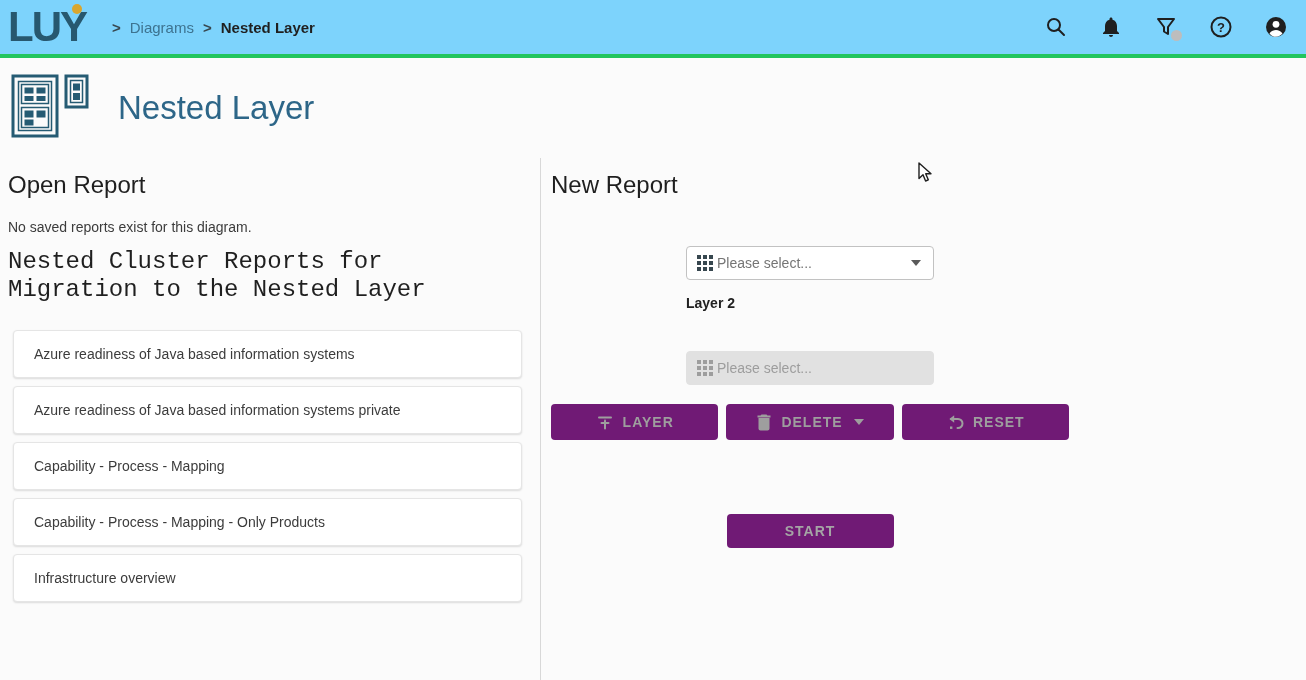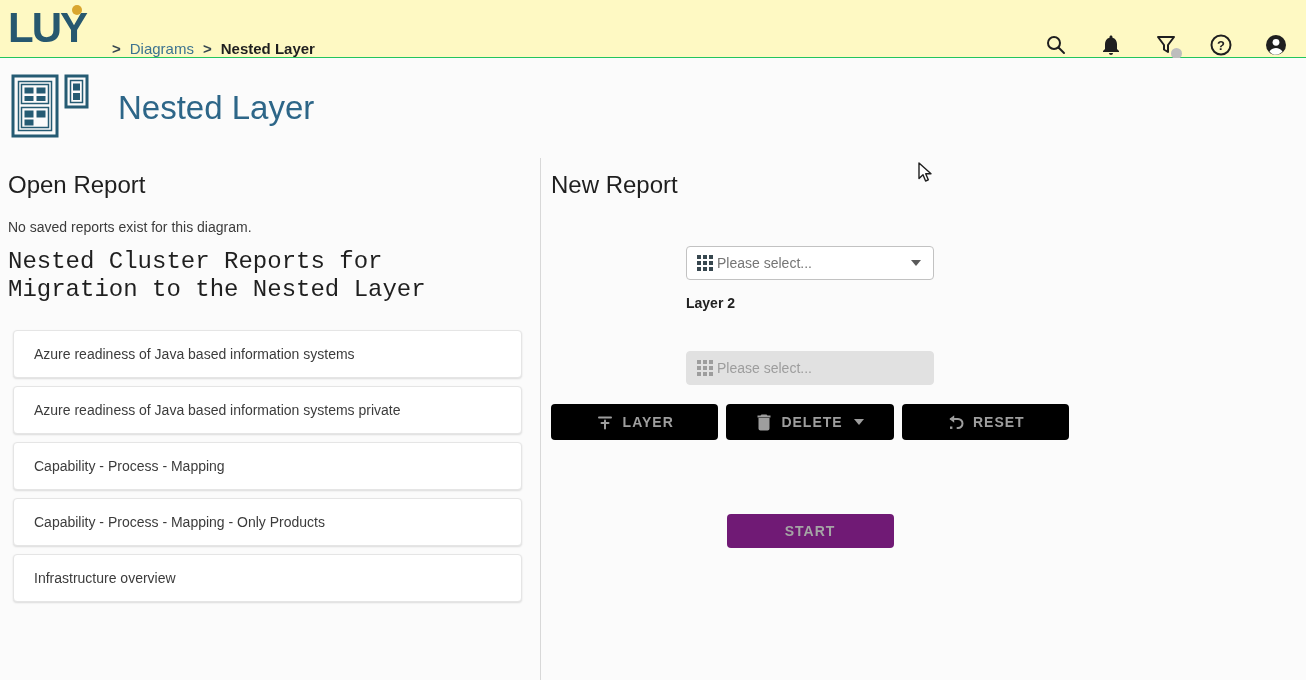--- a/index.html
+++ b/index.html
@@ -5,22 +5,22 @@
   * { box-sizing: border-box; }
   html,body { margin:0; padding:0; }
   body {
     width:1306px; height:680px; overflow:hidden; position:relative;
     background:#fbfbfb; font-family:"Liberation Sans", sans-serif; color:#212121;
   }
 
   
   .topbar {
     position:absolute; top:0; left:0; width:1306px; height:58px;
-    background:#fef9c3; border-bottom:1px solid #22c55e;
-    display:flex; align-items:flex-end;
+    background:#7dd3fc; border-bottom:4px solid #22c55e;
+    display:flex; align-items:center;
   }
   .logo { position:relative; margin-left:8px; font-size:42px; font-weight:bold;
           color:#27586f; letter-spacing:-2px; line-height:58px; cursor:pointer; }
   .logo-dot { position:absolute; left:64px; top:6px; width:10px; height:10px;
               border-radius:50%; background:#d9a62e; }
   .breadcrumb { display:flex; align-items:center; margin-left:26px; font-size:15px; gap:9px; }
   .crumb-sep { color:#37474f; font-weight:bold; font-size:15px; }
   .crumb-link { color:#3d7390; cursor:pointer; }
   .crumb-current { color:#1f1f1f; font-weight:bold; }
   .topbar-icons { margin-left:auto; display:flex; align-items:center; gap:31px; margin-right:18px; }
@@ -63,21 +63,21 @@
     display:flex; align-items:center; padding:0 12px 0 10px; gap:4px; cursor:pointer;margin-top:40px;
   }
   .select-text { font-size:14px; color:#757575; }
   .caret { margin-left:auto; width:0; height:0; border-left:5px solid transparent;
            border-right:5px solid transparent; border-top:6px solid #5a5a5a; }
   .select.disabled { background:#e1e1e1; border-color:#e1e1e1; cursor:default; }
   .select.disabled .select-text { color:#9d9d9d; }
 
   .btn-row { display:flex; gap:8px; margin-top:19px; }
   .btn {
-    flex:1; height:36px; background:#000000; border:none; border-radius:4px;
+    flex:1; height:36px; background:#701a75; border:none; border-radius:4px;
     color:#9e9e9e; font-family:"Liberation Sans",sans-serif; font-size:14px; font-weight:bold;
     letter-spacing:1px; display:flex; align-items:center; justify-content:center; gap:9px;
     cursor:default;
   }
   .btn svg { display:block; }
   .btn .mini-caret { width:0; height:0; border-left:5px solid transparent;
                      border-right:5px solid transparent; border-top:6px solid #9e9e9e; margin-left:2px; }
   .start-row { display:flex; justify-content:center; margin-top:35px; }
   .btn-start { flex:none; width:167px; height:34px; background:#701a75; color:#a5a5a5;margin-top:39px; }
 

